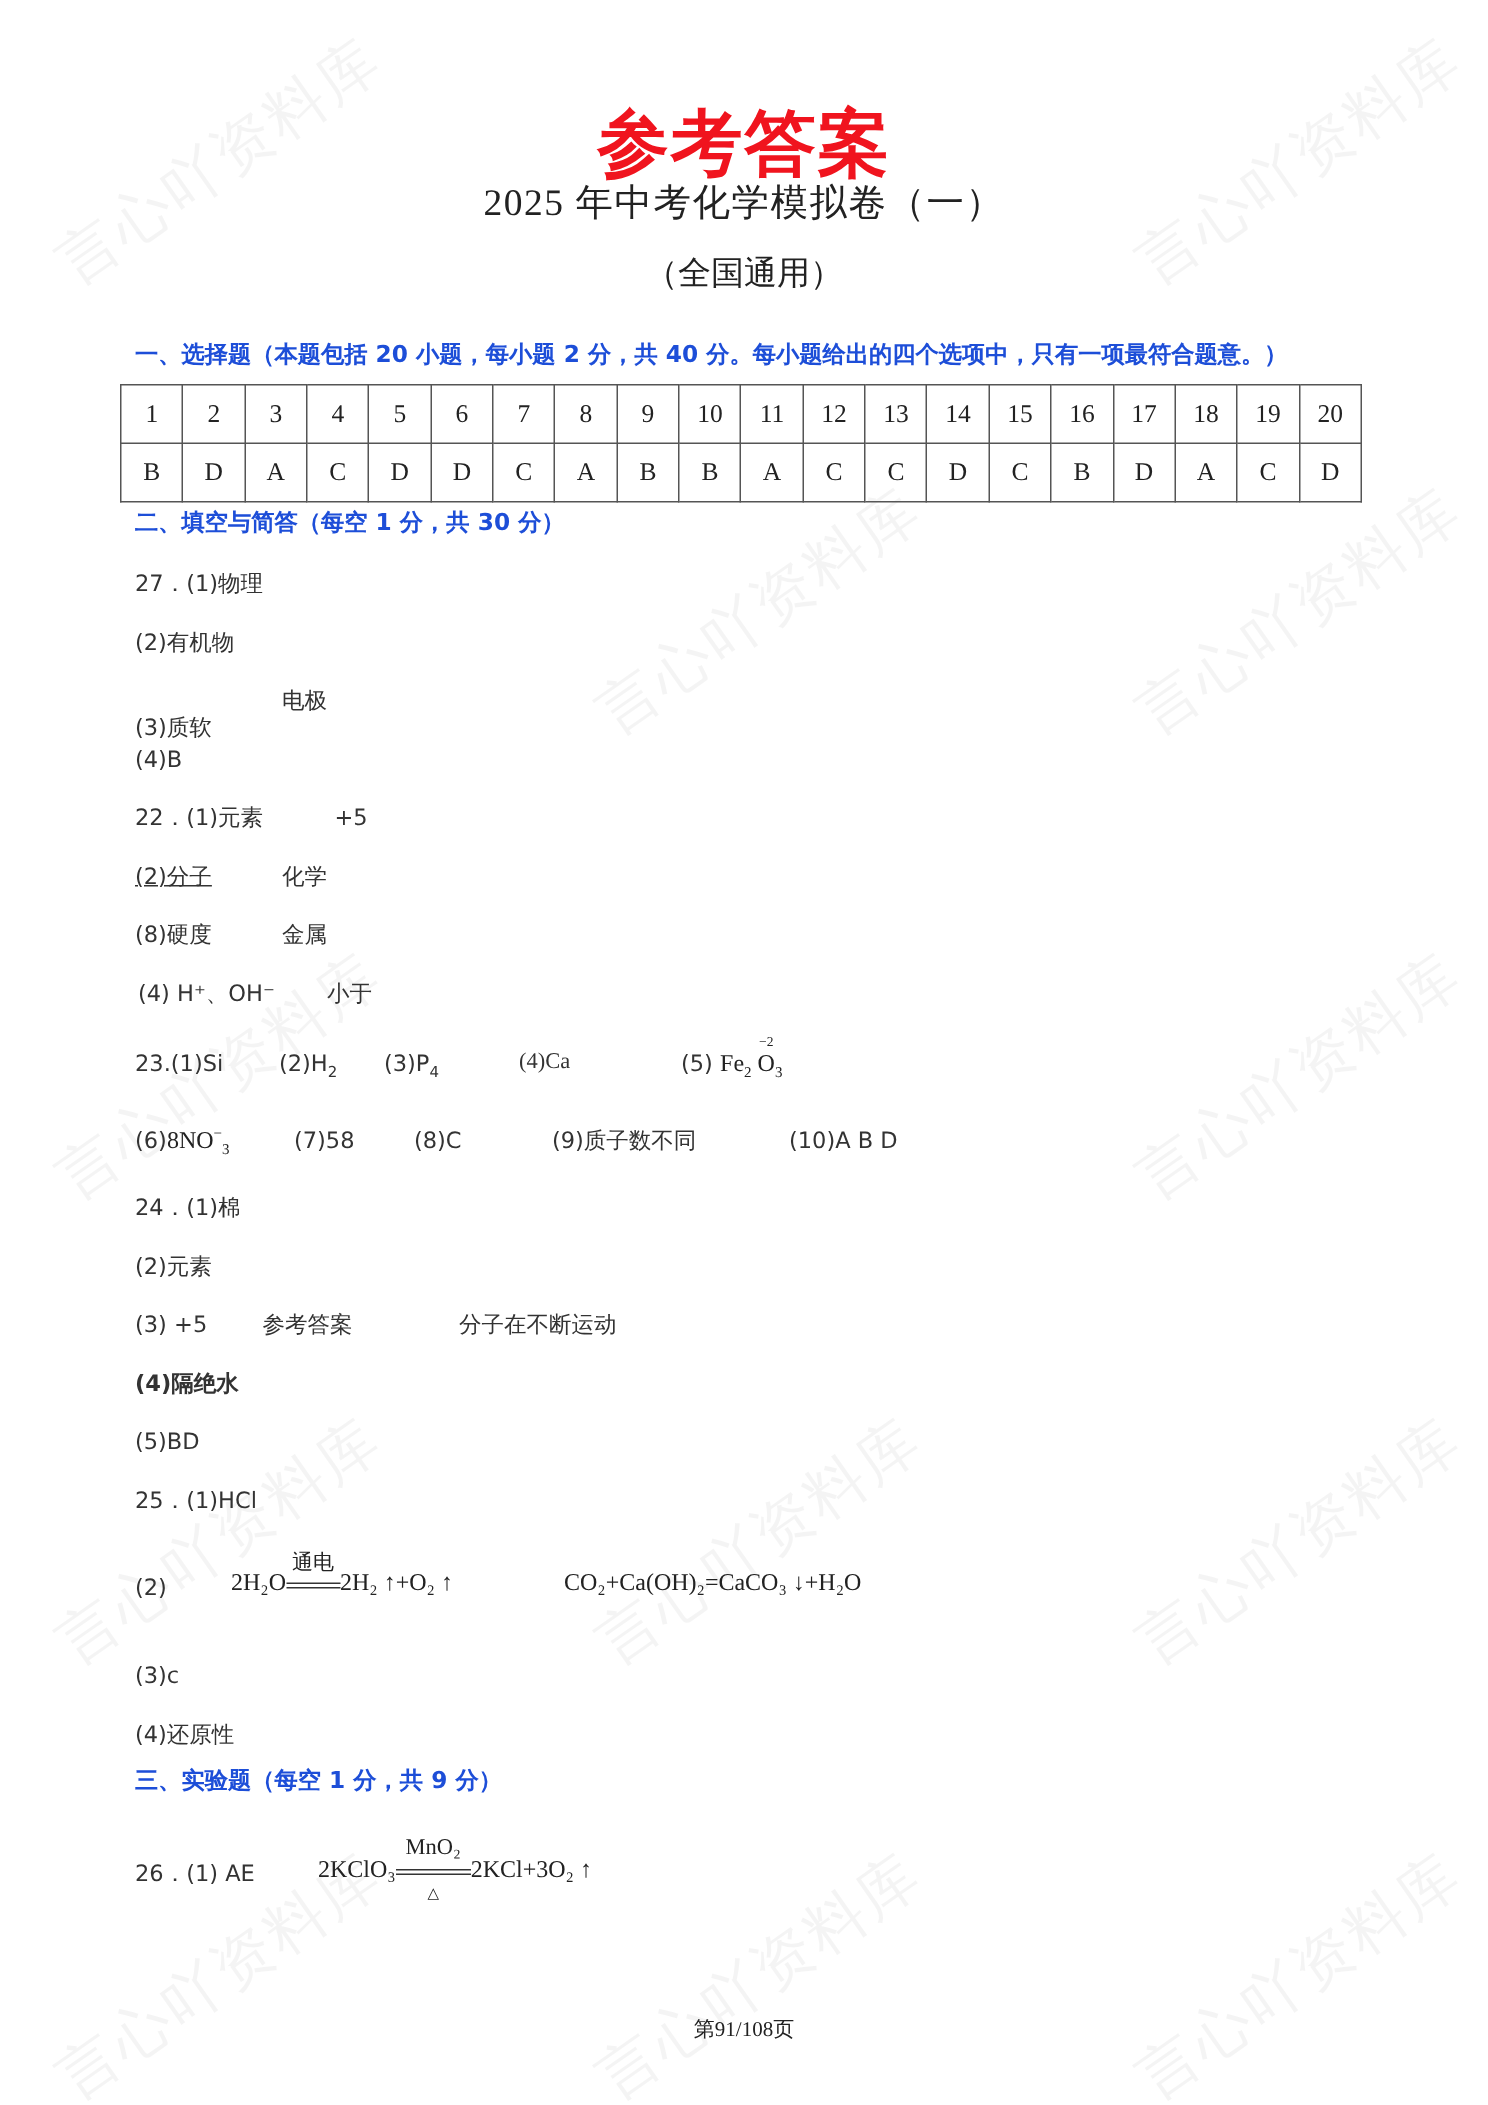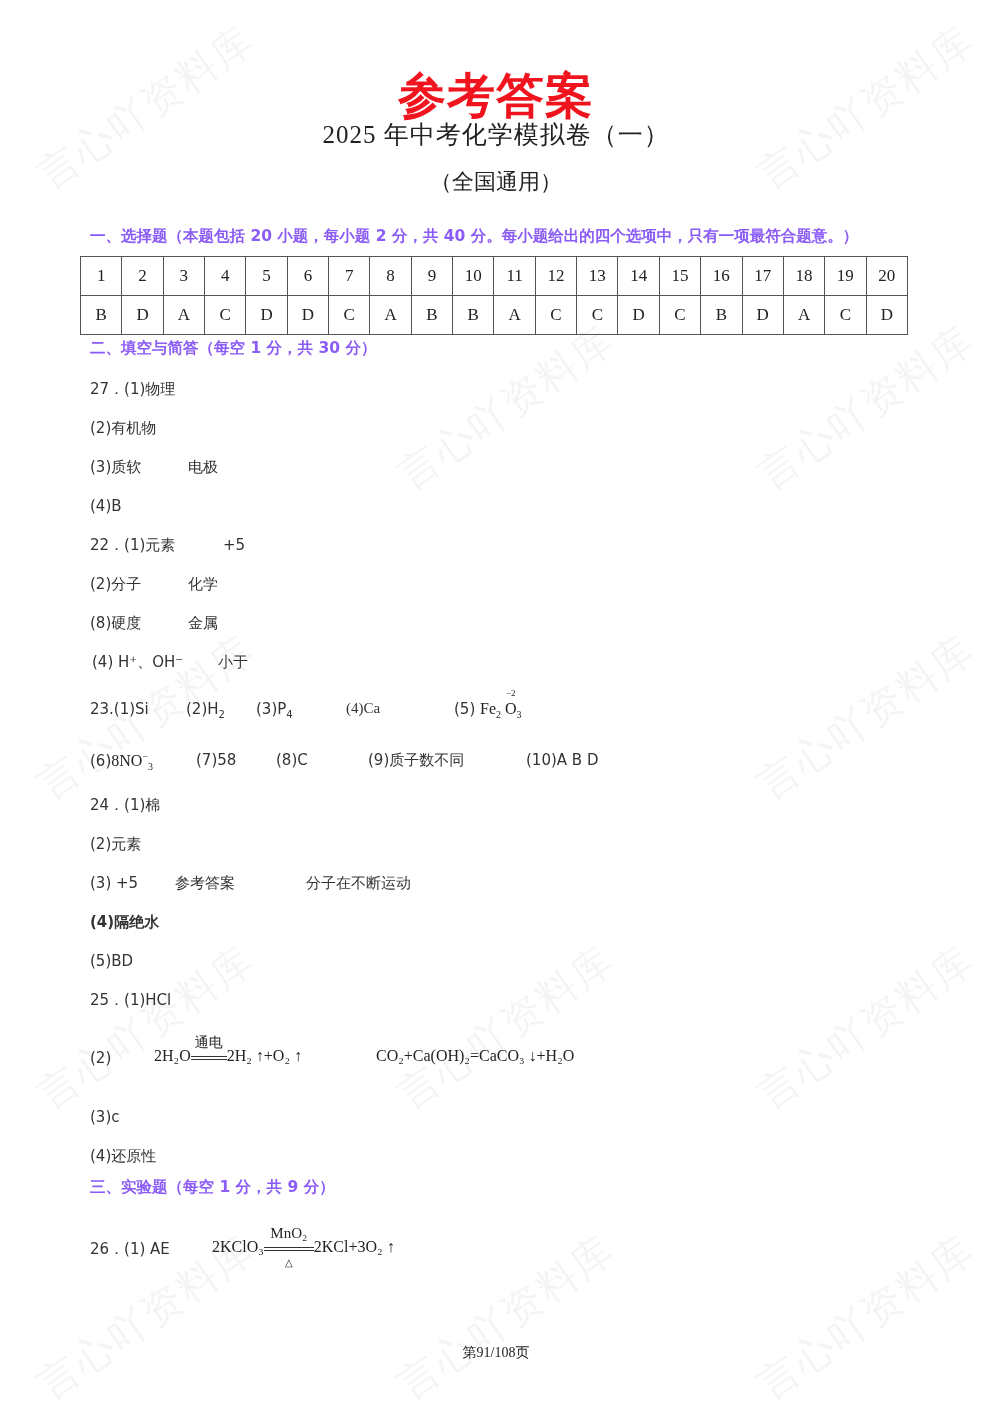--- a/index.html
+++ b/index.html
@@ -4,21 +4,21 @@
 <style>
   html, body { margin: 0; padding: 0; background: #ffffff; }
   body { width: 992px; height: 1403px; position: relative; overflow: hidden; color: #222; }
   .watermark-layer { position: absolute; inset: 0; pointer-events: none; overflow: hidden; }
   .wm { position: absolute; font-family: "DejaVu Sans", sans-serif; font-size: 40px; color: rgba(0,0,0,0.045); transform: rotate(-35deg); white-space: nowrap; letter-spacing: 2px; }
 
   .title-red { position: absolute; top: 64px; left: 0; width: 992px; text-align: center; font-family: "DejaVu Sans", sans-serif; font-weight: bold; font-size: 48px; color: #f0141e; letter-spacing: 1px; }
   .title-main { position: absolute; top: 118px; left: 0; width: 992px; text-align: center; font-family: "Liberation Serif", serif; font-size: 25px; color: #222; letter-spacing: 1px; }
   .title-sub { position: absolute; top: 167px; left: 0; width: 992px; text-align: center; font-family: "DejaVu Sans", sans-serif; font-size: 22px; color: #222; }
 
-  .section-head { position: absolute; left: 90px; font-family: "DejaVu Sans", sans-serif; font-weight: bold; font-size: 15.5px; color: #8b5cf6; white-space: nowrap; }
+  .section-head { position: absolute; left: 90px; font-family: "DejaVu Sans", sans-serif; font-weight: bold; font-size: 15.5px; color: #1d4ed8; white-space: nowrap; }
 
   table.answers { position: absolute; top: 256px; left: 80px; width: 828px; border-collapse: collapse; table-layout: fixed; font-family: "Liberation Serif", serif; font-size: 17px; }
   table.answers td { border: 1px solid #555; text-align: center; height: 38px; padding: 0; color: #222; }
 
   .line { position: absolute; left: 90px; font-family: "DejaVu Sans", sans-serif; font-size: 15px; color: #333; white-space: nowrap; }
   .line .item { position: absolute; top: 0; white-space: nowrap; }
   .serif { font-family: "Liberation Serif", serif; font-size: 16px; color: #222; }
   sub, sup { font-size: 10px; }
   .eq { position: absolute; font-family: "Liberation Serif", serif; font-size: 16px; color: #222; white-space: nowrap; }
   .cond-arrow { display: inline-block; position: relative; width: 36px; text-align: center; vertical-align: middle; }
@@ -105,33 +105,33 @@
 
 <div class="section-head" style="top:338px;">二、填空与简答（每空 1 分，共 30 分）</div>
 
 <div class="line" style="top:380px;">
   <span class="item" style="left:0;">27．(1)物理</span>
 </div>
 <div class="line" style="top:419px;">
   <span class="item" style="left:0;">(2)有机物</span>
 </div>
 <div class="line" style="top:458px;">
-  <span class="item" style="left:0;">(3)质软</span>
+  <span class="item" style="left:0;margin-top:18px;">(3)质软</span>
   <span class="item" style="left:98px;">电极</span>
 </div>
 <div class="line" style="top:497px;">
   <span class="item" style="left:0;">(4)B</span>
 </div>
 
 <div class="line" style="top:536px;">
   <span class="item" style="left:0;">22．(1)元素</span>
   <span class="item" style="left:133px;">+5</span>
 </div>
 <div class="line" style="top:575px;">
-  <span class="item" style="left:0;">(2)分子</span>
+  <span class="item" style="left:0;text-decoration:underline;">(2)分子</span>
   <span class="item" style="left:98px;">化学</span>
 </div>
 <div class="line" style="top:614px;">
   <span class="item" style="left:0;">(8)硬度</span>
   <span class="item" style="left:98px;">金属</span>
 </div>
 <div class="line" style="top:653px;">
   <span class="item" style="left:2px;">(4) H⁺、OH⁻</span>
   <span class="item" style="left:128px;">小于</span>
 </div>

